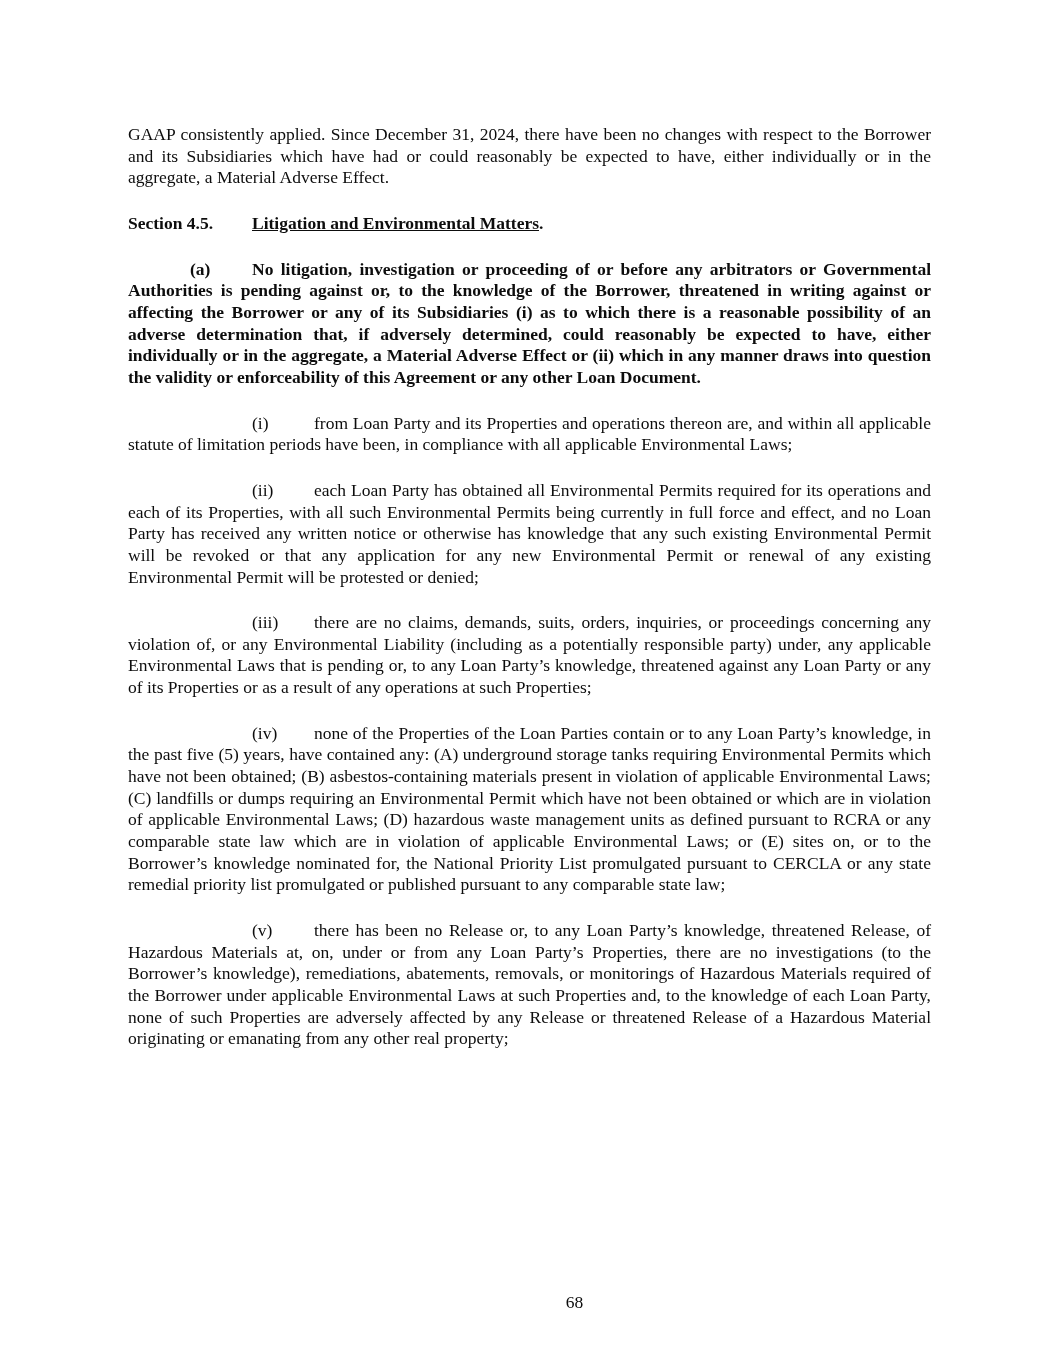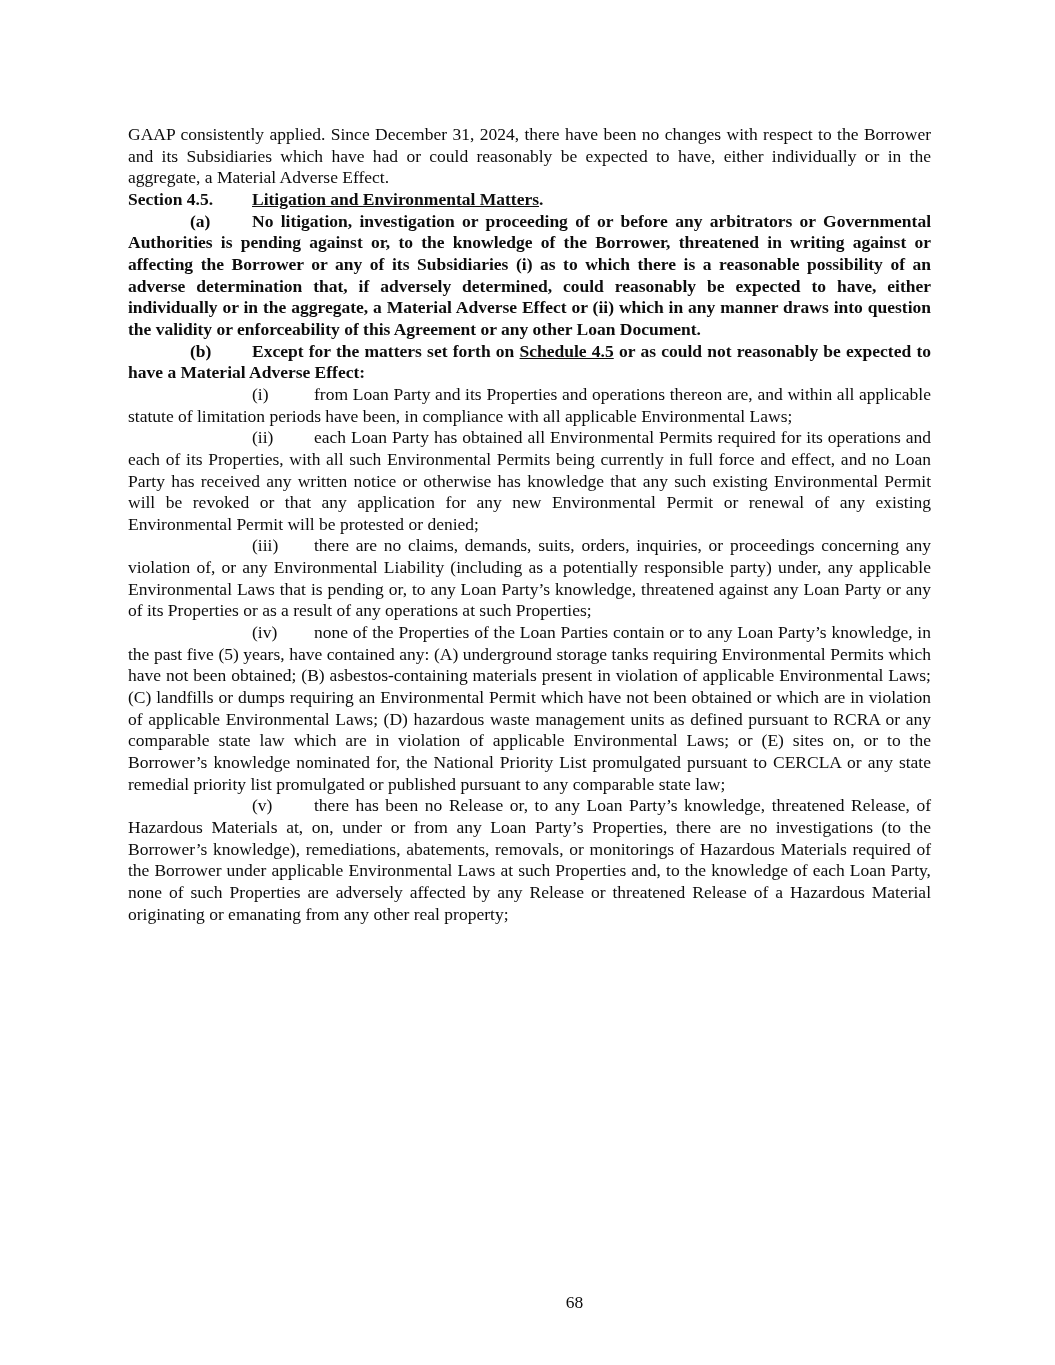--- a/index.html
+++ b/index.html
@@ -17,21 +17,21 @@
     left: 128px;
     top: 124px;
     width: 803px;
   }
   .content p {
     margin: 0;
     font-size: 17.5px;
     line-height: 21.65px;
     text-align: justify;
   }
-  .content p + p { margin-top: 0; }
+  .content p + p { margin-top: 24px; }
   .heading { text-align: left !important; }
   .bold { font-weight: bold; }
   .u { text-decoration: underline; }
   
   .sub { margin-left: 62px; text-indent: 62px; font-weight: bold; }
   
   .clause { margin-left: 62px; text-indent: 124px; }
   .lbl { display: inline-block; width: 62px; text-indent: 0; }
   .h-lbl { display: inline-block; width: 124px; text-indent: 0; }
   .page-number {
@@ -50,21 +50,20 @@
 
 <div class="page">
   <div class="content">
 
     <p>GAAP consistently applied.  Since December 31, 2024, there have been no changes with respect to the Borrower and its Subsidiaries which have had or could reasonably be expected to have, either individually or in the aggregate, a Material Adverse Effect.</p>
 
     <p class="heading"><span class="h-lbl bold">Section 4.5.</span><span class="bold u">Litigation and Environmental Matters</span><span class="bold">.</span></p>
 
     <p class="sub"><span class="lbl">(a)</span><span>No litigation, investigation or proceeding of or before any arbitrators or Governmental Authorities is pending against or, to the knowledge of the Borrower, threatened in writing against or affecting the Borrower or any of its Subsidiaries (i) as to which there is a reasonable possibility of an adverse determination that, if adversely determined, could reasonably be expected to have, either individually or in the aggregate, a Material Adverse Effect or (ii) which in any manner draws into question the validity or enforceability of this Agreement or any other Loan Document.</span></p>
 
-    <p class="sub"><span class="lbl">(b)</span><span>Except for the matters set forth on </span><span class="u">Schedule 4.5</span><span> or as could not reasonably be expected to have a Material Adverse Effect:</span></p>
 
     <p class="clause"><span class="lbl">(i)</span><span>from Loan Party and its Properties and operations thereon are, and within all applicable statute of limitation periods have been, in compliance with all applicable Environmental Laws;</span></p>
 
     <p class="clause"><span class="lbl">(ii)</span><span>each Loan Party has obtained all Environmental Permits required for its operations and each of its Properties, with all such Environmental Permits being currently in full force and effect, and no Loan Party has received any written notice or otherwise has knowledge that any such existing Environmental Permit will be revoked or that any application for any new Environmental Permit or renewal of any existing Environmental Permit will be protested or denied;</span></p>
 
     <p class="clause"><span class="lbl">(iii)</span><span>there are no claims, demands, suits, orders, inquiries, or proceedings concerning any violation of, or any Environmental Liability (including as a potentially responsible party) under, any applicable Environmental Laws that is pending or, to any Loan Party’s knowledge, threatened against any Loan Party or any of its Properties or as a result of any operations at such Properties;</span></p>
 
     <p class="clause"><span class="lbl">(iv)</span><span>none of the Properties of the Loan Parties contain or to any Loan Party’s knowledge, in the past five (5) years, have contained any:  (A) underground storage tanks requiring Environmental Permits which have not been obtained; (B) asbestos-containing materials present in violation of applicable Environmental Laws; (C) landfills or dumps requiring an Environmental Permit which have not been obtained or which are in violation of applicable Environmental Laws; (D) hazardous waste management units as defined pursuant to RCRA or any comparable state law which are in violation of applicable Environmental Laws; or (E) sites on, or to the Borrower’s knowledge nominated for, the National Priority List promulgated pursuant to CERCLA or any state remedial priority list promulgated or published pursuant to any comparable state law;</span></p>
 
     <p class="clause"><span class="lbl">(v)</span><span>there has been no Release or, to any Loan Party’s knowledge, threatened Release, of Hazardous Materials at, on, under or from any Loan Party’s Properties, there are no investigations (to the Borrower’s knowledge), remediations, abatements, removals, or monitorings of Hazardous Materials required of the Borrower under applicable Environmental Laws at such Properties and, to the knowledge of each Loan Party, none of such Properties are adversely affected by any Release or threatened Release of a Hazardous Material originating or emanating from any other real property;</span></p>

